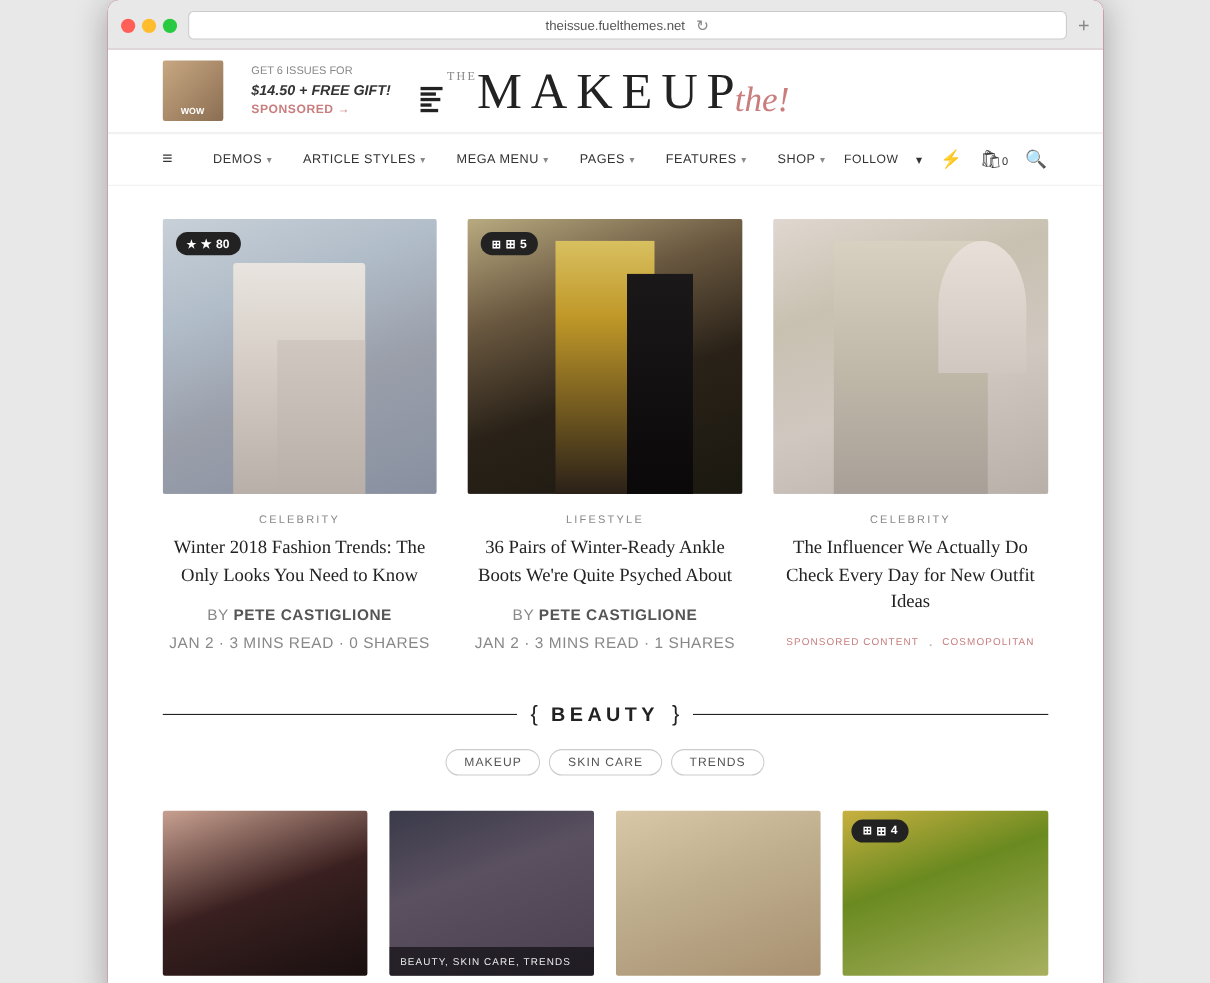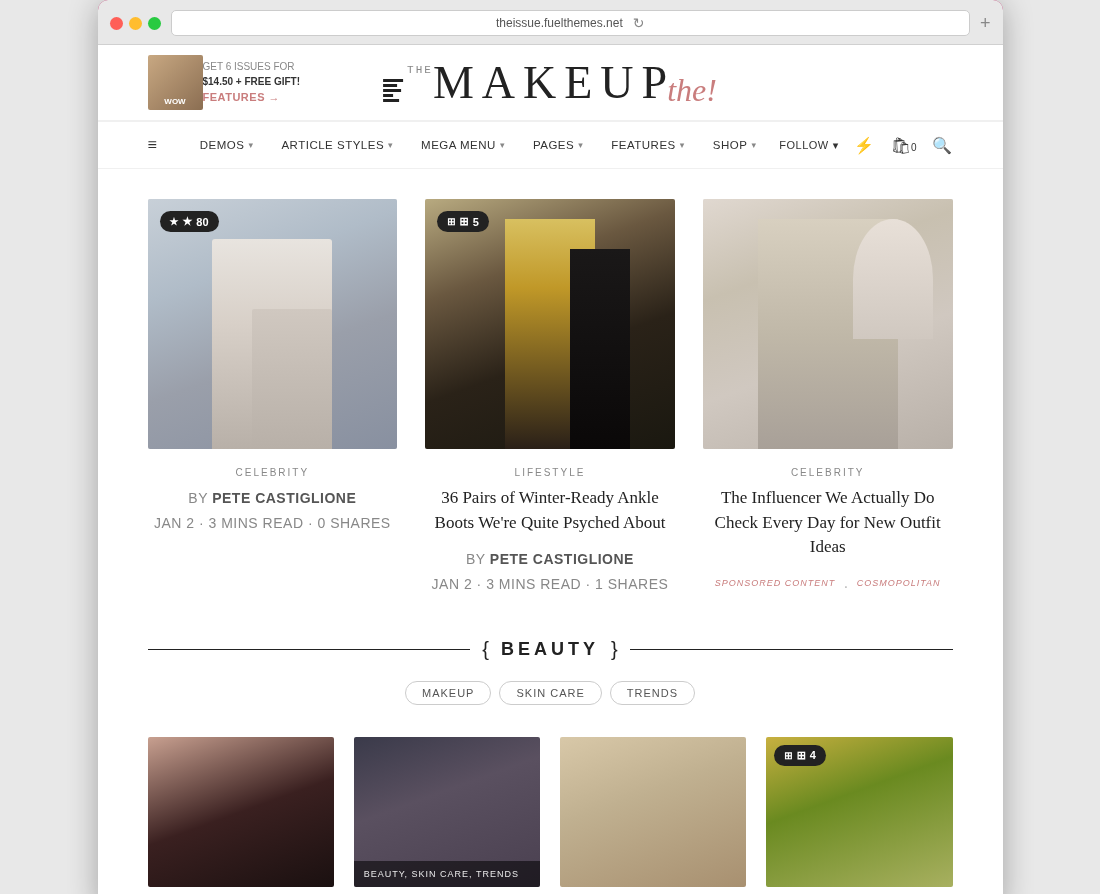--- a/index.html
+++ b/index.html
@@ -54,21 +54,21 @@
     .top-banner {
       display: flex;
       align-items: center;
       padding: 10px 50px;
       border-bottom: 1px solid #f0f0f0;
       position: relative;
     }
     .banner-left {
       display: flex;
       align-items: center;
-      gap: 0;
+      gap: 26px;
     }
     .banner-mag-img {
       width: 55px;
       height: 55px;
       background: linear-gradient(135deg, #c8a882 0%, #8b6e52 100%);
       border-radius: 2px;
       overflow: hidden;
       position: relative;
     }
     .banner-mag-img::after {
@@ -76,21 +76,21 @@
       position: absolute;
       bottom: 4px;
       left: 50%;
       transform: translateX(-50%);
       color: white;
       font-size: 8px;
       font-weight: bold;
     }
     .banner-text { font-size: 11px; color: #333; line-height: 1.5; }
     .banner-text .issues { font-size: 10px; color: #888; }
-    .banner-text .price { font-weight: 700; font-size: 10px; }
+    .banner-text .price { font-weight: 700; font-size: 13px; font-style: italic; }
     .banner-text .subscribe {
       color: #c97d7d;
       font-size: 11px;
       font-weight: 600;
       letter-spacing: 0.5px;
     }
 
     
     .logo-center {
       position: absolute;
@@ -176,21 +176,21 @@
       align-items: center;
       gap: 16px;
       margin-left: auto;
     }
     .nav-right-item {
       font-size: 11px;
       color: #333;
       cursor: pointer;
       display: flex;
       align-items: center;
-      gap: 4px;
+      gap: 16px;
       text-transform: uppercase;
       font-weight: 500;
       letter-spacing: 0.5px;
     }
     .nav-icon { font-size: 16px; color: #333; cursor: pointer; }
     .cart-count {
       font-size: 10px;
       color: #333;
     }
 
@@ -259,21 +259,20 @@
       display: flex;
       gap: 8px;
       justify-content: center;
       margin-top: 6px;
     }
     .article-tag {
       font-size: 9px;
       color: #c97d7d;
       letter-spacing: 1px;
       text-transform: uppercase;
-      font-style: italic;
     }
     .tag-dot { color: #bbb; }
 
     
     .section-divider {
       display: flex;
       align-items: center;
       padding: 10px 50px 20px;
       gap: 0;
     }
@@ -368,35 +367,35 @@
   </div>
 
   <div class="page-content">
 
     <div class="top-banner">
       <div class="banner-left">
         <div class="banner-mag-img"></div>
         <div class="banner-text">
           <div class="issues">GET 6 ISSUES FOR</div>
           <div class="price">$14.50 + FREE GIFT!</div>
-          <div class="subscribe">FEATURES →</div>
+          <div class="subscribe">SPONSORED →</div>
         </div>
       </div>
 
       <div class="logo-center">
         <div class="logo-bar">
           <span></span>
             <span></span>
             <span></span>
             <span></span>
             <span></span>
         </div>
         <div>
           <div style="display:flex;align-items:flex-end;gap:0">
-            <span style="font-family:Liberation Mono, monospace;font-size:11px;letter-spacing:2px;color:#888;align-self:flex-start;padding-top:4px;text-align:right;">THE</span>
+            <span style="font-family:Liberation Serif, serif;font-size:11px;letter-spacing:2px;color:#888;align-self:flex-start;padding-top:4px;text-align:right;">THE</span>
             <span class="logo-text">MAKEUP</span>
             <span class="logo-script">the!</span>
           </div>
         </div>
       </div>
     </div>
 
     <nav class="nav-bar">
       <span class="nav-hamburger">≡</span>
       <div class="nav-items">
@@ -444,20 +443,21 @@
 
             <div style="position:absolute;bottom:0;left:50%;transform:translateX(-50%);width:120px;height:210px;background:linear-gradient(180deg,#e8e4df 0%,#d8d0c8 40%,#c8c0b8 70%,#b8b0a8 100%);border-radius:3px 3px 0 0;"></div>
             <div style="position:absolute;bottom:0;left:calc(50% - 20px);width:80px;height:140px;background:linear-gradient(180deg,#d0c8c0 0%,#b8b0a8 100%);border-radius:2px 2px 0 0;"></div>
           </div>
           <div class="badge badge-star">
             <span>★</span>
             <span>80</span>
           </div>
         </div>
         <div class="article-category">CELEBRITY</div>
+        <div class="article-title">Winter 2018 Fashion Trends: The Only Looks You Need to Know</div>
         <div class="article-meta">
           <div><span>BY </span><span class="author">PETE CASTIGLIONE</span></div>
           <div>
             <span>JAN 2</span> · 
             <span>3 MINS READ</span> · 
             <span>0 SHARES</span>
           </div>
         </div>
       </div>
 

